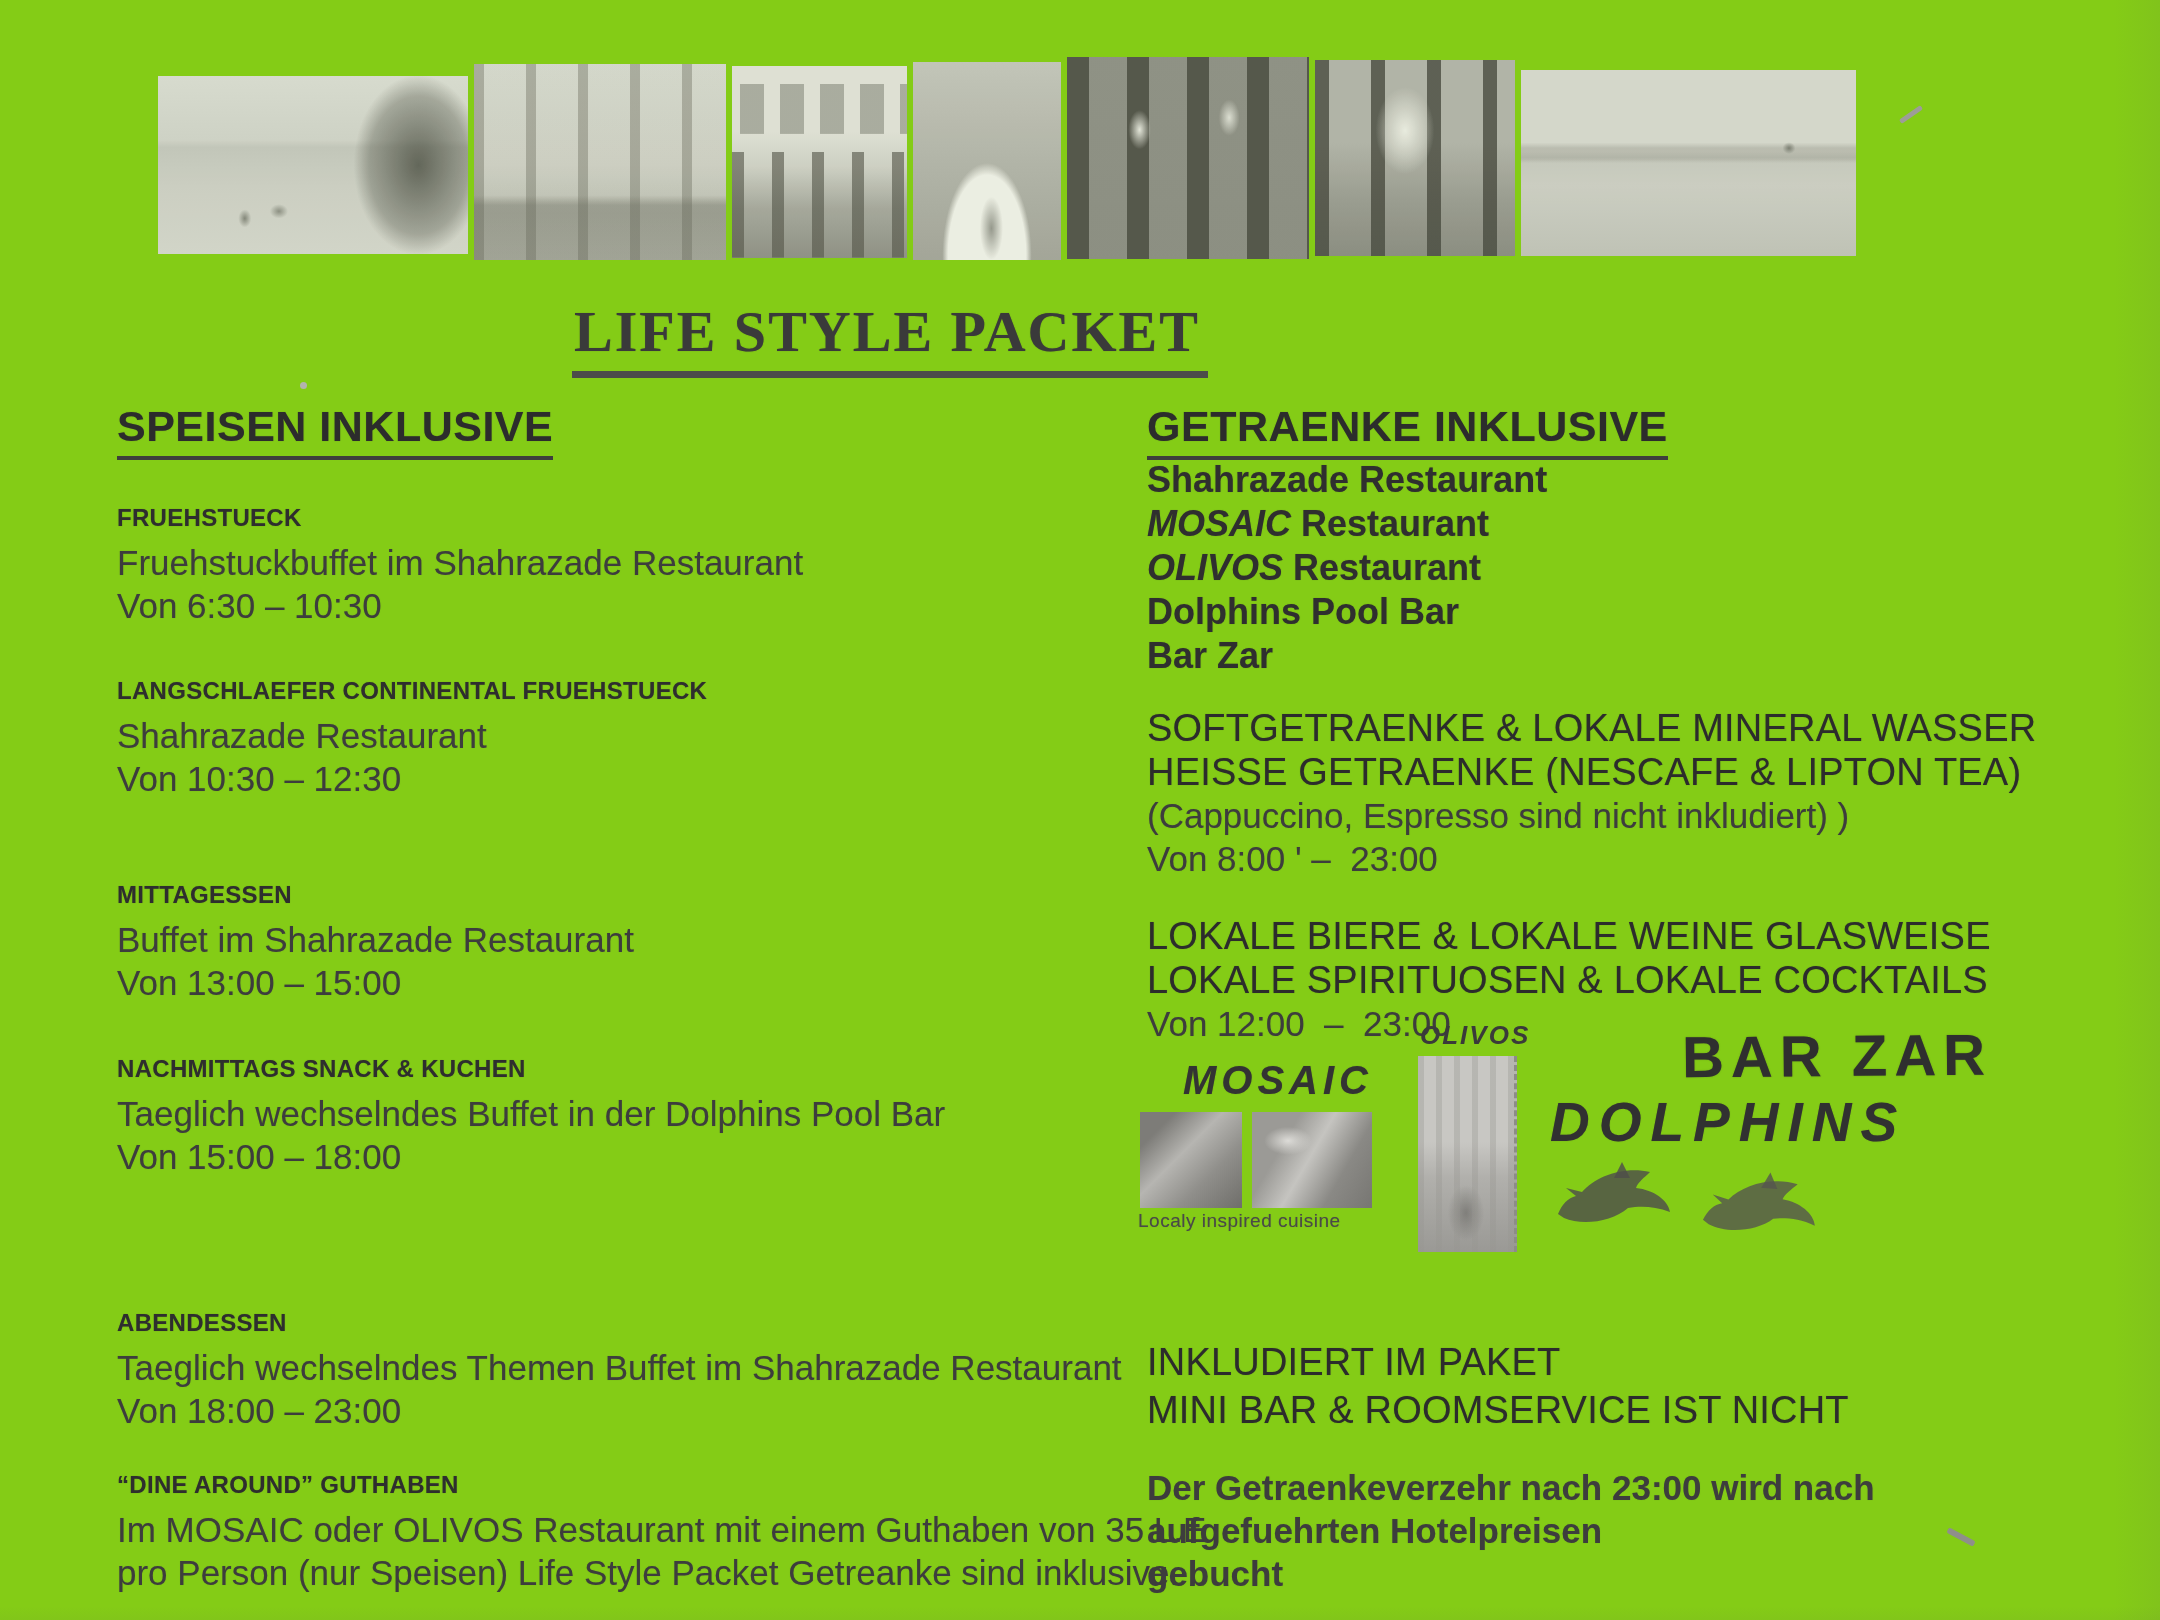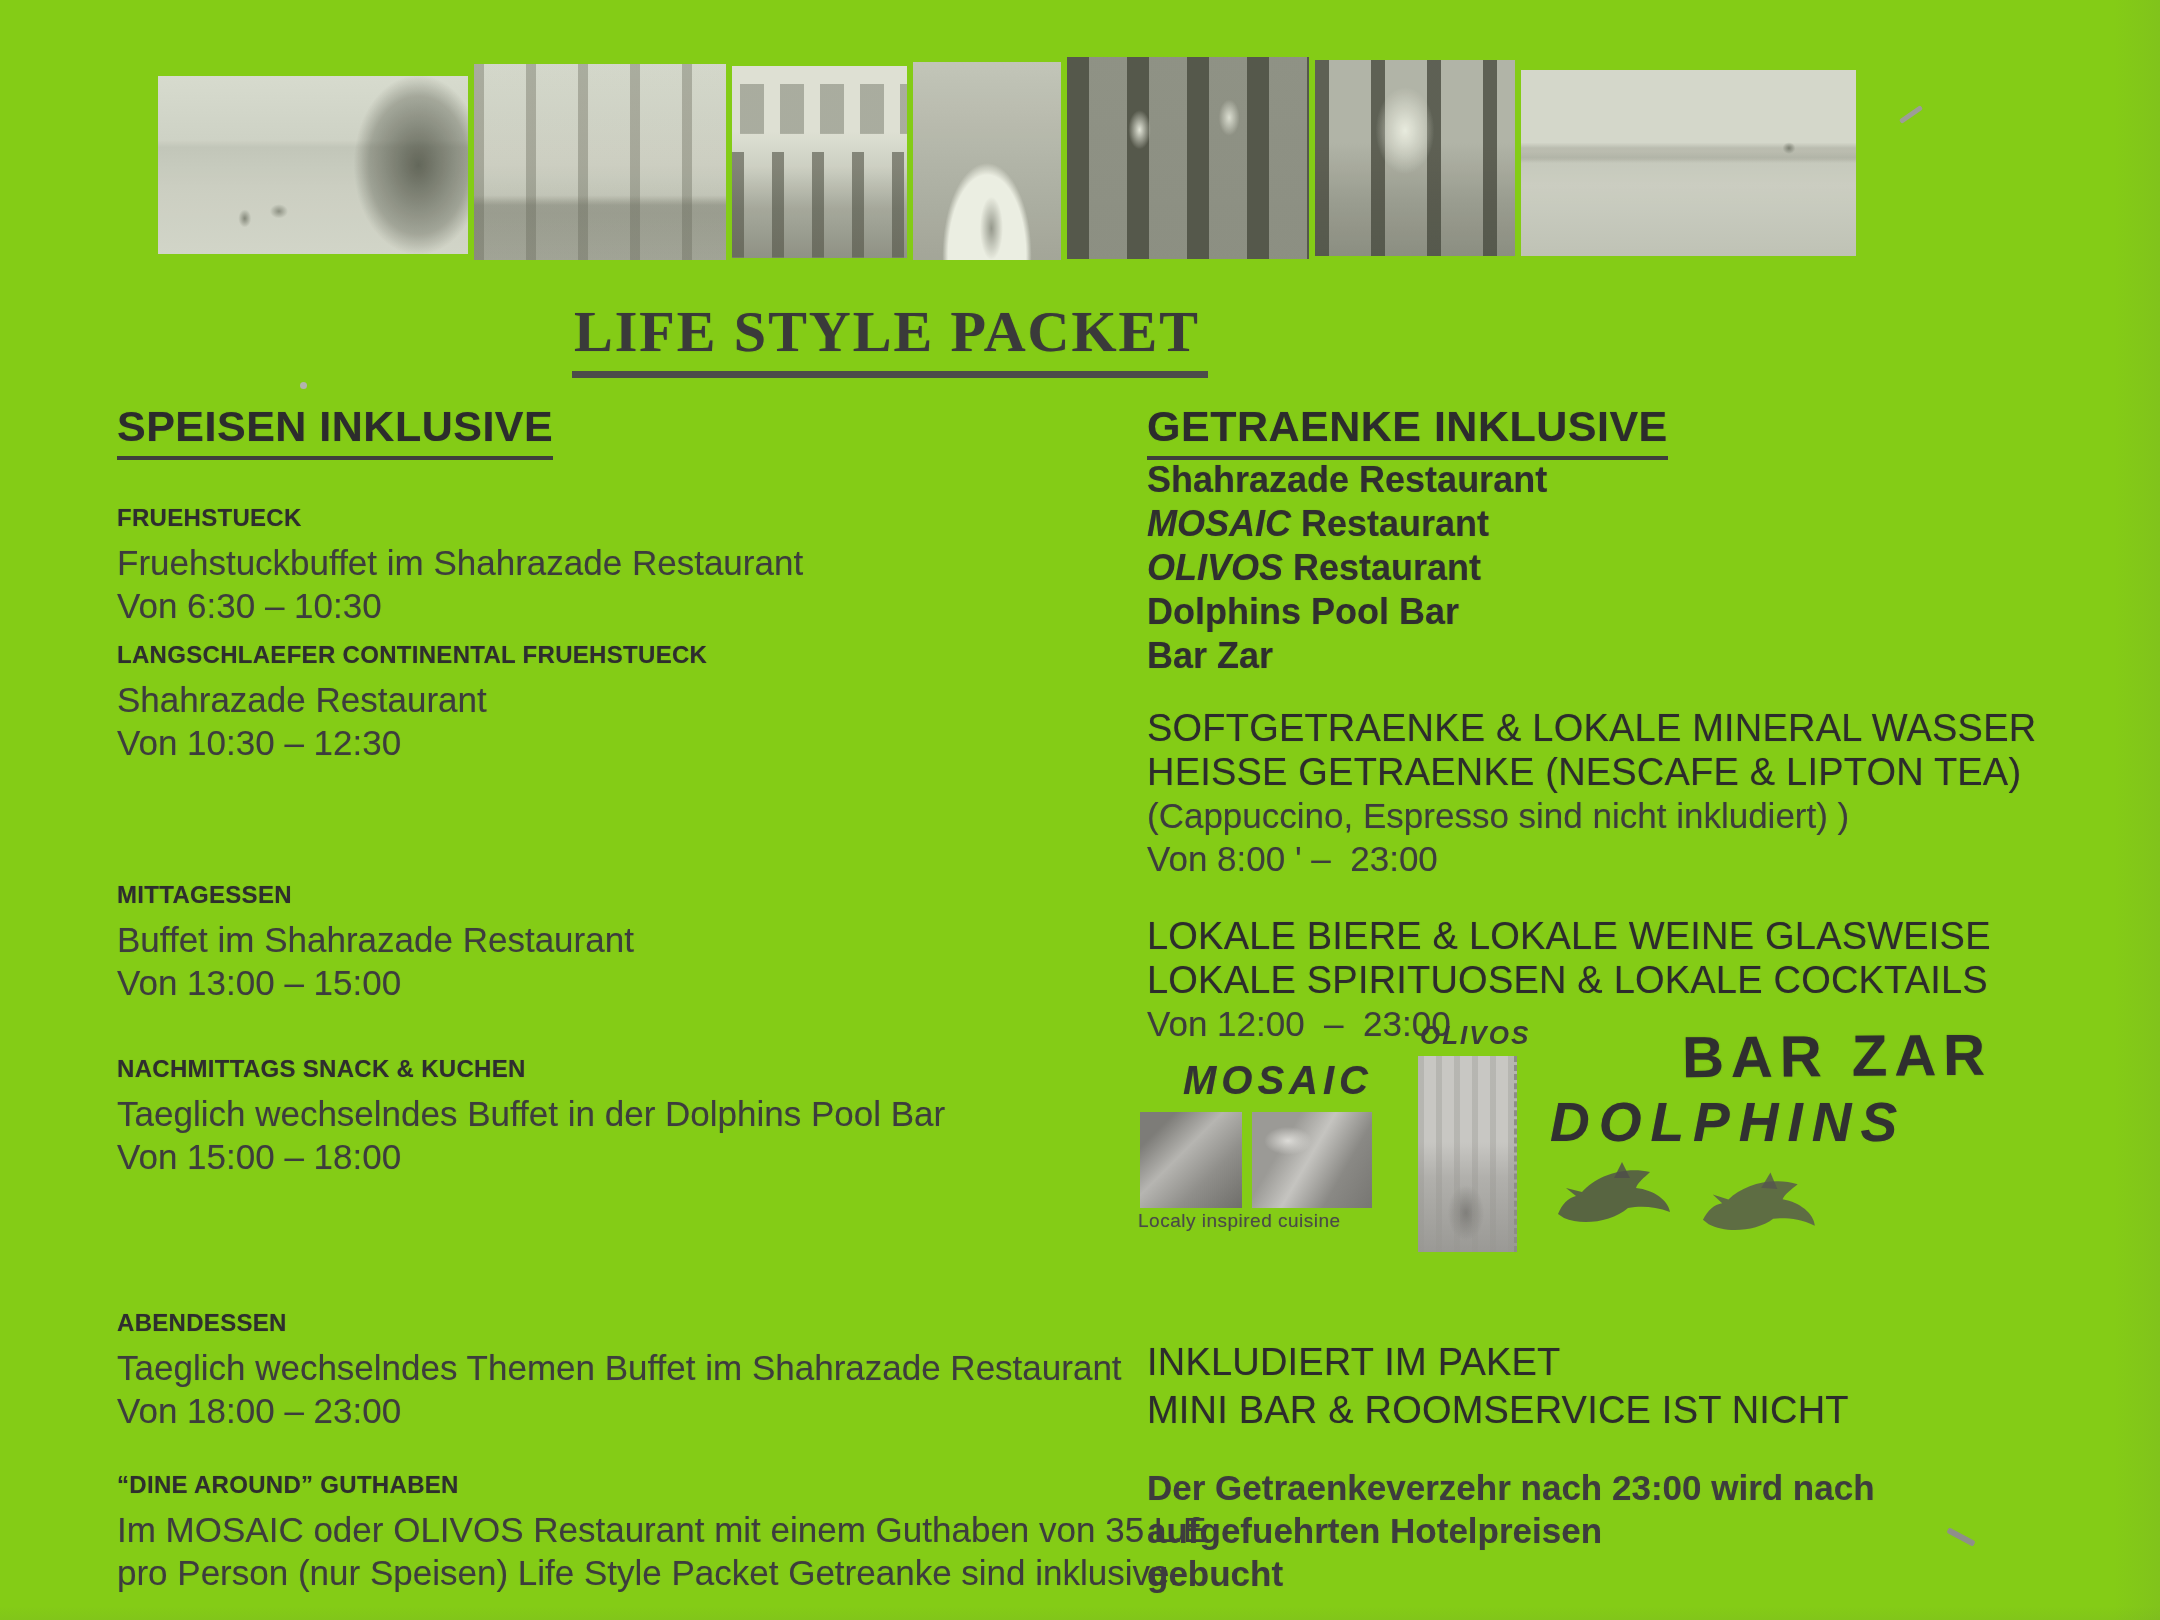--- a/index.html
+++ b/index.html
@@ -136,21 +136,21 @@
   <div class="sec" style="top:402px">
     <span class="col-heading">SPEISEN INKLUSIVE</span>
   </div>
 
   <div class="sec" style="top:495px">
     <div class="sec-title">FRUEHSTUECK</div>
     <div class="body-line">Fruehstuckbuffet im Shahrazade Restaurant</div>
     <div class="body-line time">Von 6:30 – 10:30</div>
   </div>
 
-  <div class="sec" style="top:632px">
+  <div class="sec" style="top:668px">
     <div class="sec-title">LANGSCHLAEFER CONTINENTAL FRUEHSTUECK</div>
     <div class="body-line">Shahrazade Restaurant</div>
     <div class="body-line time">Von 10:30 – 12:30</div>
   </div>
 
   <div class="sec" style="top:872px">
     <div class="sec-title">MITTAGESSEN</div>
     <div class="body-line">Buffet im Shahrazade Restaurant</div>
     <div class="body-line time">Von 13:00 – 15:00</div>
   </div>

